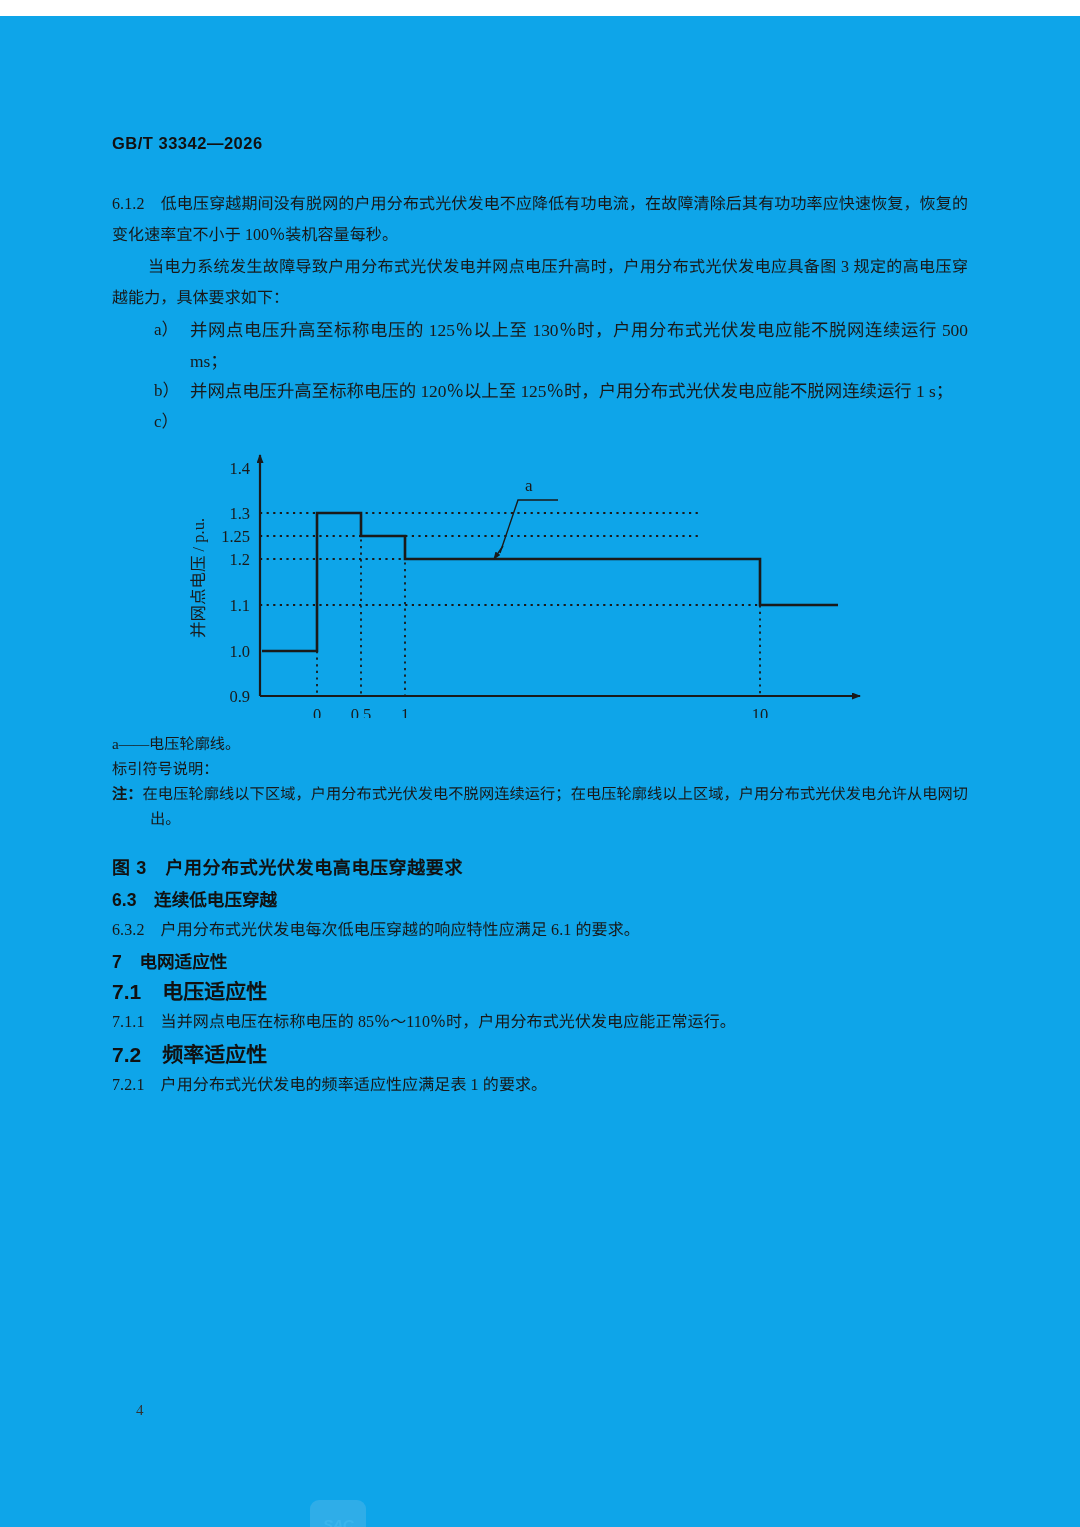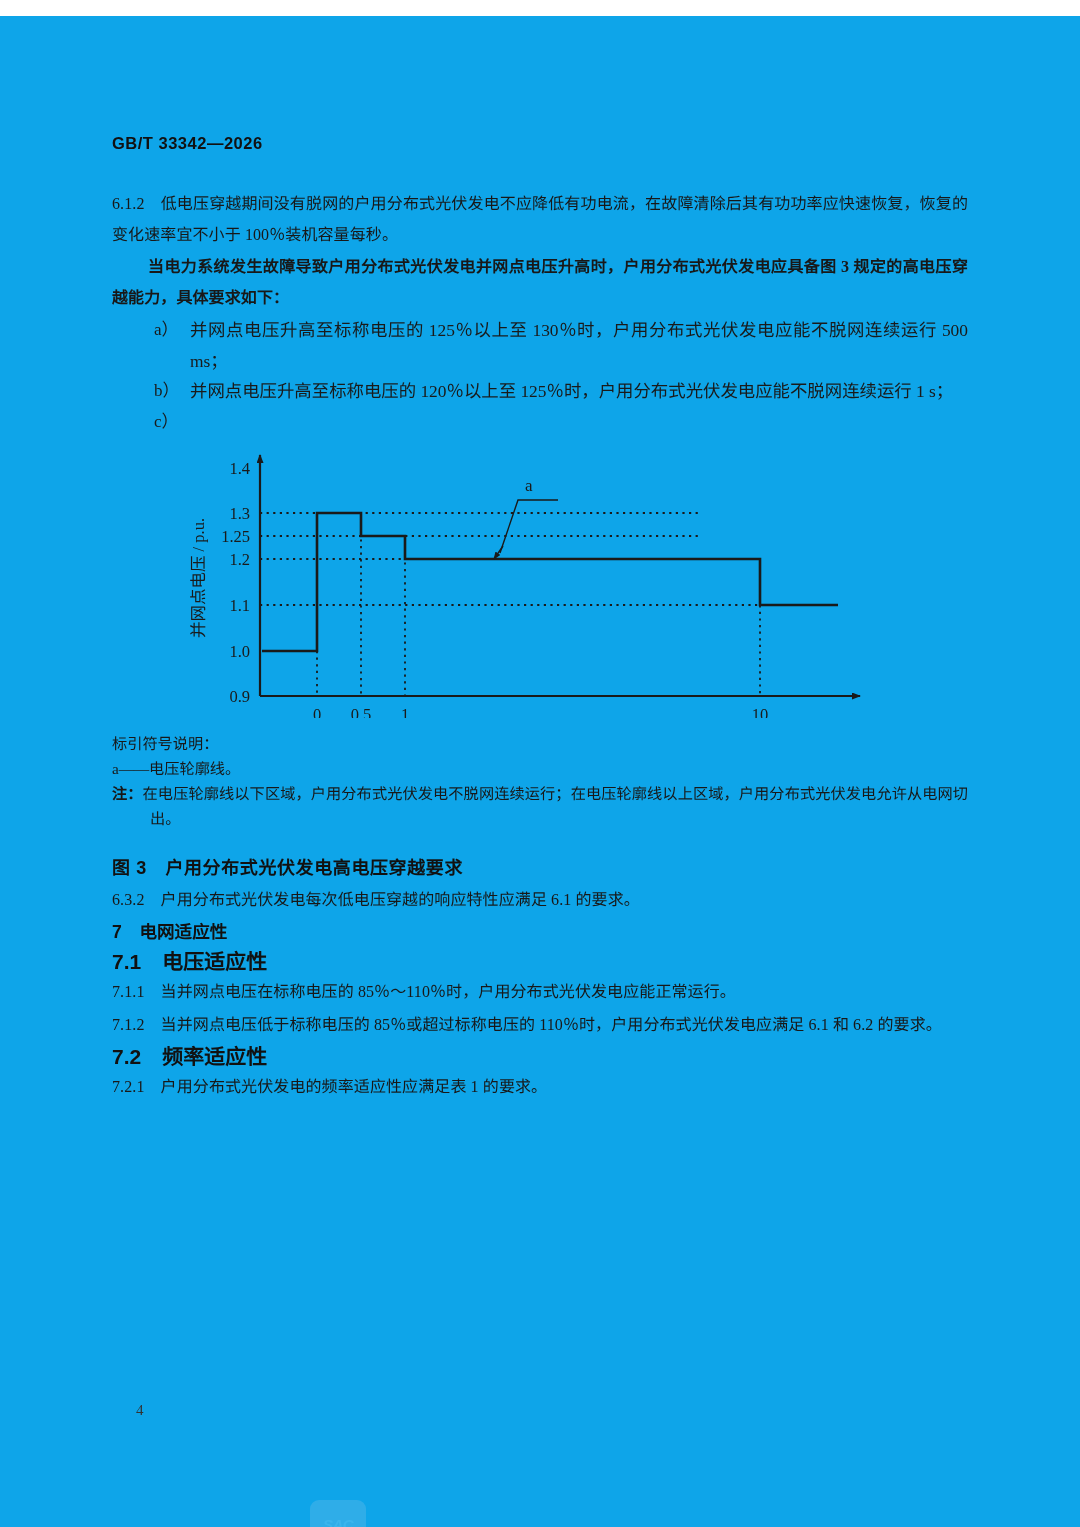--- a/index.html
+++ b/index.html
@@ -43,21 +43,21 @@
   
   p.body {
     margin: 0 0 2px 0;
     font-size: 16px;
     line-height: 30.5px;
     text-align: justify;
     text-justify: inter-ideograph;
     letter-spacing: 0.1px;
     color: #181818;
   }
-  p.indent { text-indent: 36px; font-weight: bold; }
+  p.indent { text-indent: 36px; }
 
   
   h2.clause, h3.clause {
     font-family: "Liberation Sans", "DejaVu Sans", sans-serif;
     font-weight: bold;
     color: #111;
     margin: 0;
   }
   h2.clause {
     font-size: 17.6px;
@@ -254,36 +254,36 @@
           <text x="235" y="297">1</text>
           <text x="590" y="297">10</text>
         </g>
 
         <text x="330" y="320" text-anchor="middle" font-family="Liberation Serif, serif" font-size="16.5" fill="#1a1a1a">时间/s</text>
         <text x="34" y="155" text-anchor="middle" transform="rotate(-90 34 155)" font-family="Liberation Serif, serif" font-size="16.5" fill="#1a1a1a">并网点电压 / p.u.</text>
       </svg>
     </div>
 
     <div class="legend-block">
+      <p class="ln">a——电压轮廓线。</p>
       <p class="ln">标引符号说明：</p>
-      <p class="ln">a——电压轮廓线。</p>
       <p class="ln note-body"><b>注：</b><span>在电压轮廓线以下区域，户用分布式光伏发电不脱网连续运行；在电压轮廓线以上区域，户用分布式光伏发电允许从电网切出。</span></p>
     </div>
 
     <div class="fig-caption">图 3　户用分布式光伏发电高电压穿越要求</div>
 
+    <h2 class="clause sp-before-lg sp-after-md">6.3　连续低电压穿越</h2>
 
     <p class="body">6.3.2　户用分布式光伏发电每次低电压穿越的响应特性应满足 6.1 的要求。</p>
 
     <h2 class="clause sp-before-lg sp-after-md">7　电网适应性</h2>
 
     <h3 class="clause sp-before-md sp-after-md">7.1　电压适应性</h3>
 
     <p class="body">7.1.1　当并网点电压在标称电压的 85％～110％时，户用分布式光伏发电应能正常运行。</p>
-    <p class="body">7.1.2　当并网点电压低于标称电压的 85％或超过标称电压的 110％时，户用分布式光伏发电应满足 6.1 和 6.2 的要求。</p>
 
     <h3 class="clause sp-before-md sp-after-md">7.2　频率适应性</h3>
 
     <p class="body">7.2.1　户用分布式光伏发电的频率适应性应满足表 1 的要求。</p>
 
   </div>
 
   <div class="page-number">4</div>
 
   <div class="watermark">

